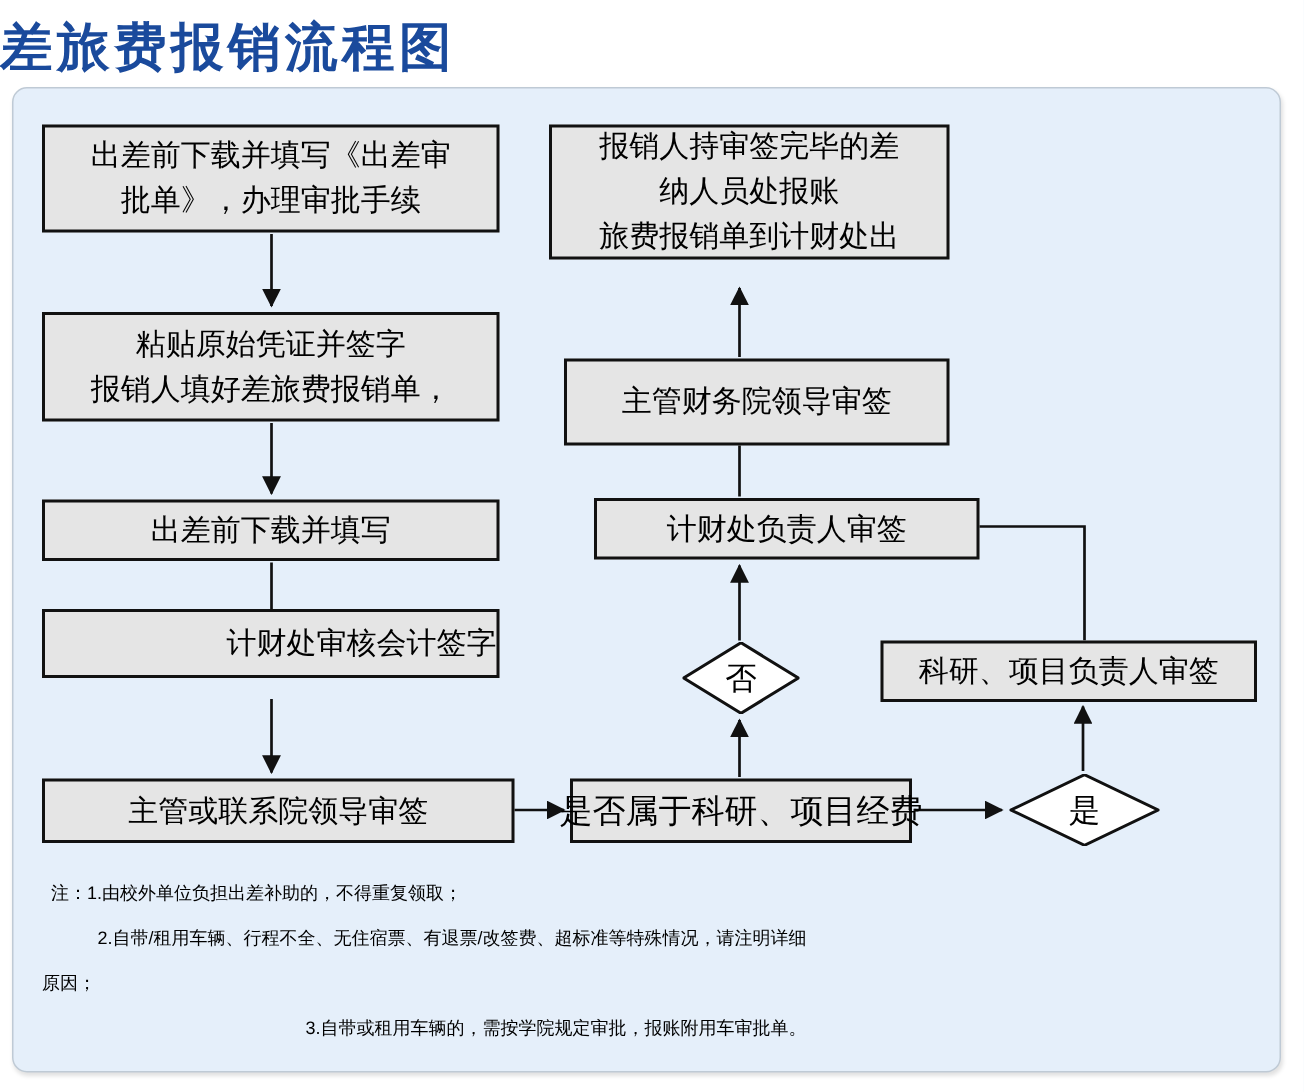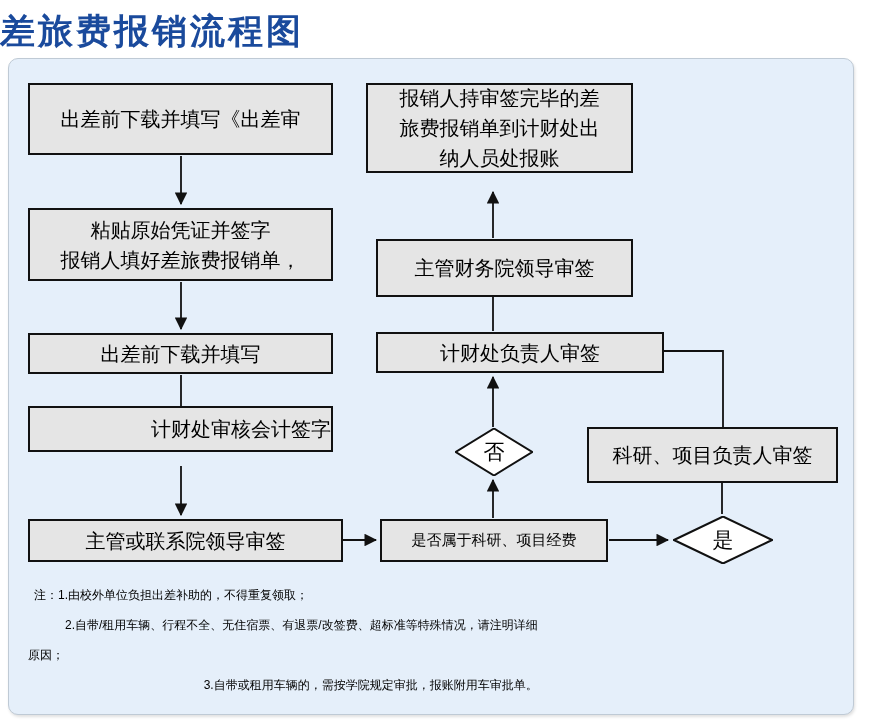--- a/index.html
+++ b/index.html
@@ -24,21 +24,21 @@
     box-shadow:1px 2px 3px rgba(0,0,0,0.12);
     box-sizing:border-box;
   }
   .arrows { position:absolute; left:0; top:0; width:869px; height:728px; pointer-events:none; }
   .node {
     position:absolute; box-sizing:border-box;
     display:flex; flex-direction:column; align-items:center; justify-content:center;
     background:#e5e5e5; border:2px solid #111;
     font-size:20px; line-height:1.5; text-align:center; white-space:nowrap;
   }
-  .node.sm { font-size:15px; }
+  .node.sm { font-size:22px; }
   .diamond {
     position:absolute; display:flex; align-items:center; justify-content:center;
     font-size:21px;
   }
   .diamond svg { position:absolute; left:0; top:0; width:100%; height:100%; }
   .diamond .dlabel { position:relative; z-index:1; }
   .notes { position:absolute; left:28px; top:580px; font-size:12px; }
   .notes p { margin:0; height:30px; line-height:30px; white-space:nowrap; }
   .notes .p1 { padding-left:6px; }
   .notes .indent { padding-left:37px;text-align:right; }
@@ -69,20 +69,21 @@
       <line x1="493" y1="427" x2="493" y2="377" marker-end="url(#arr)"></line>
       <line x1="493" y1="331" x2="493" y2="284" marker-end="url(#arr)"></line>
       <line x1="493" y1="238" x2="493" y2="192" marker-end="url(#arr)"></line>
       <line x1="722" y1="514" x2="722" y2="471" marker-end="url(#arr)"></line>
       <polyline points="723,427 723,351 639,351" marker-end="url(#arr)"></polyline>
     </g>
   </svg>
 
   <div class="node" style="left:28px; top:83px; width:305px; height:72px;">
     <div>出差前下载并填写《出差审</div>
+    <div>批单》，办理审批手续</div>
   </div>
 
   <div class="node" style="left:28px; top:208px; width:305px; height:73px;">
     <div>粘贴原始凭证并签字</div>
     <div>报销人填好差旅费报销单，</div>
   </div>
 
   <div class="node" style="left:28px; top:333px; width:305px; height:41px;">
     <div>出差前下载并填写</div>
   </div>
@@ -99,35 +100,35 @@
     <div>是否属于科研、项目经费</div>
   </div>
 
   <div class="diamond" style="left:455px; top:428px; width:78px; height:48px;">
     <svg viewBox="0 0 100 100" preserveAspectRatio="none">
       <polygon points="50,1 99,50 50,99 1,50" fill="#ffffff" stroke="#111" stroke-width="2" vector-effect="non-scaling-stroke"></polygon>
     </svg>
     <span class="dlabel">否</span>
   </div>
 
-  <div class="node" style="left:376px; top:332px; width:288px; height:41px;">
+  <div class="node" style="left:396px; top:332px; width:257px; height:41px;">
     <div>计财处负责人审签</div>
   </div>
 
   <div class="node" style="left:376px; top:239px; width:257px; height:58px;">
     <div>主管财务院领导审签</div>
   </div>
 
   <div class="node" style="left:366px; top:83px; width:267px; height:90px;">
     <div>报销人持审签完毕的差</div>
+    <div>纳人员处报账</div>
     <div>旅费报销单到计财处出</div>
-    <div>纳人员处报账</div>
   </div>
 
-  <div class="node" style="left:587px; top:427px; width:251px; height:56px;">
+  <div class="node" style="left:587px; top:427px; width:251px; height:41px;">
     <div>科研、项目负责人审签</div>
   </div>
 
   <div class="diamond" style="left:673px; top:516px; width:100px; height:48px;">
     <svg viewBox="0 0 100 100" preserveAspectRatio="none">
       <polygon points="50,1 99,50 50,99 1,50" fill="#ffffff" stroke="#111" stroke-width="2" vector-effect="non-scaling-stroke"></polygon>
     </svg>
     <span class="dlabel">是</span>
   </div>
 

